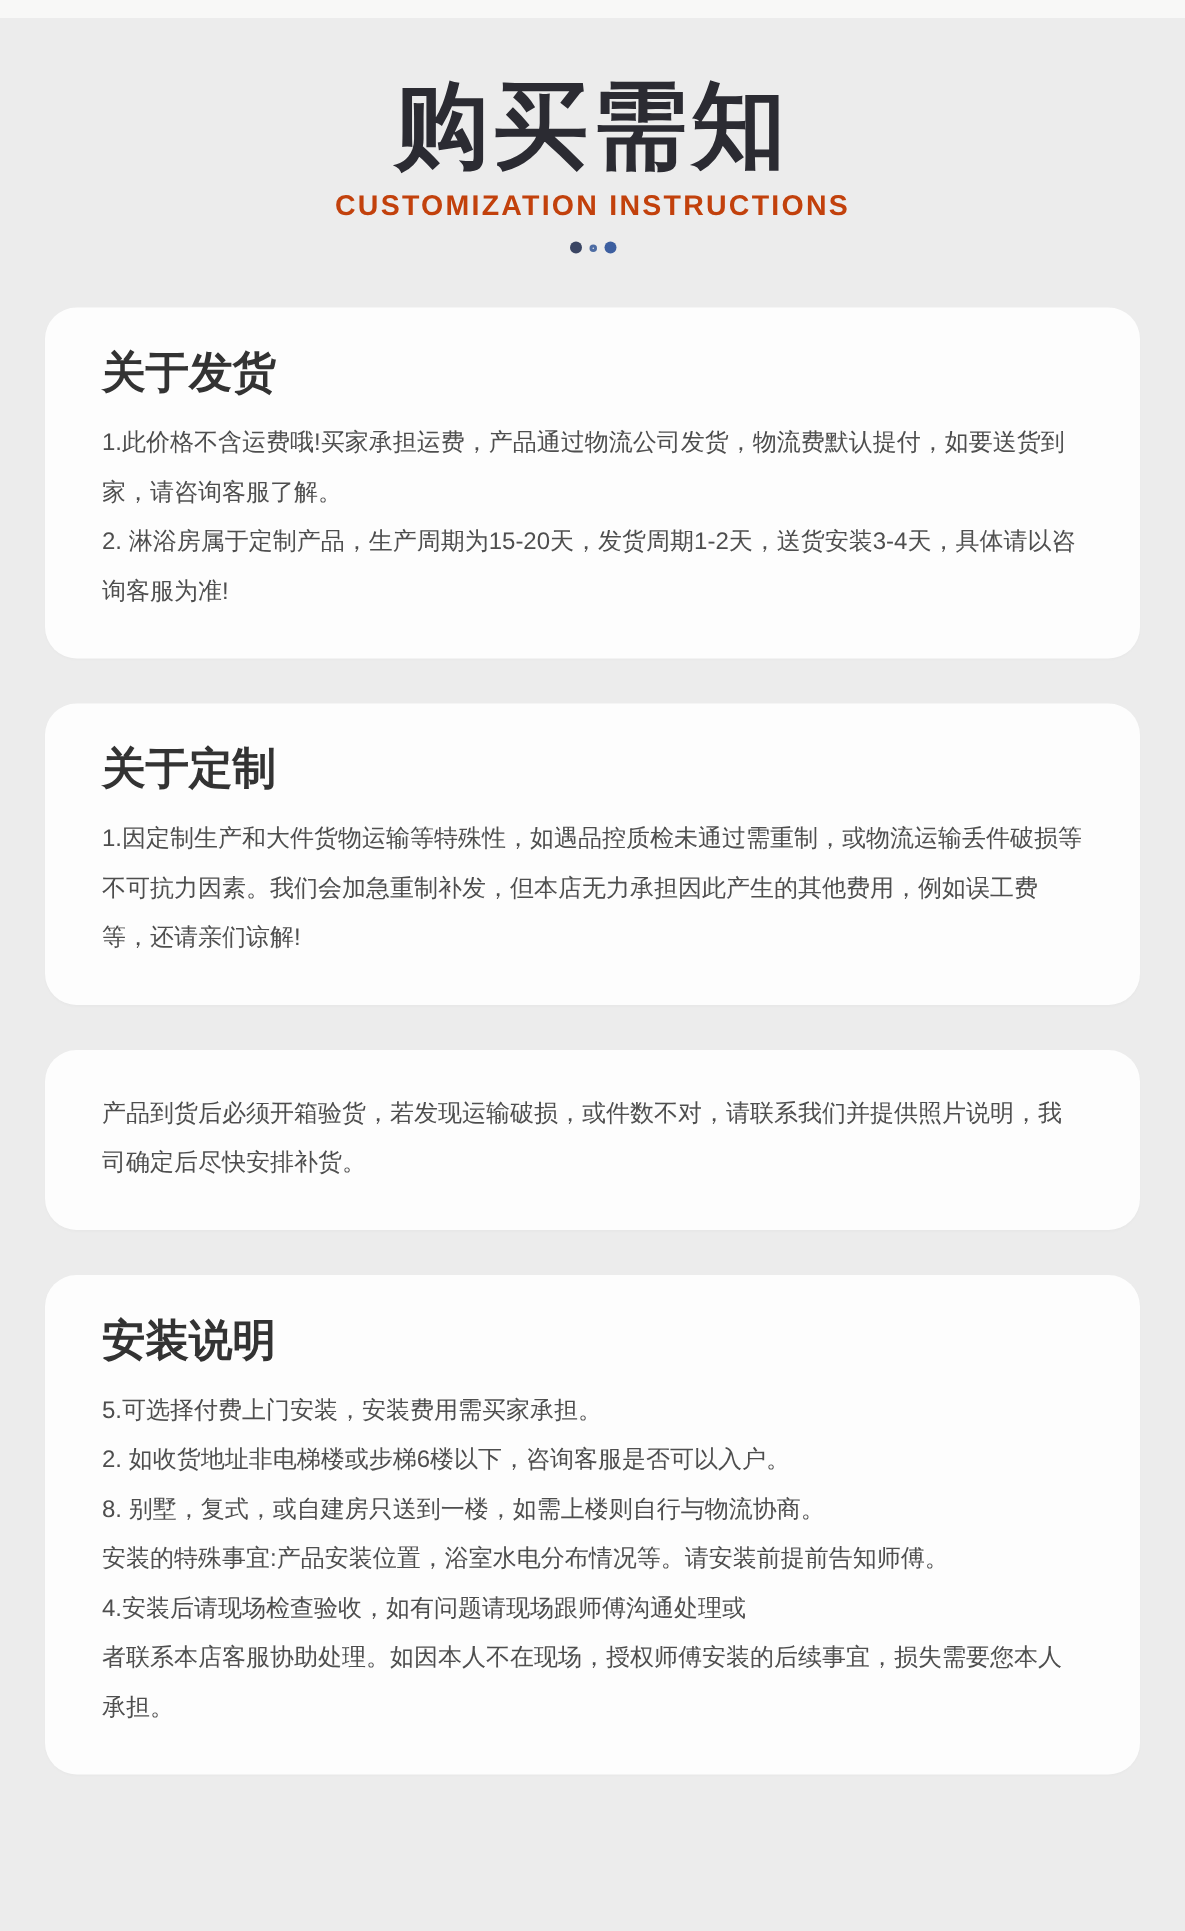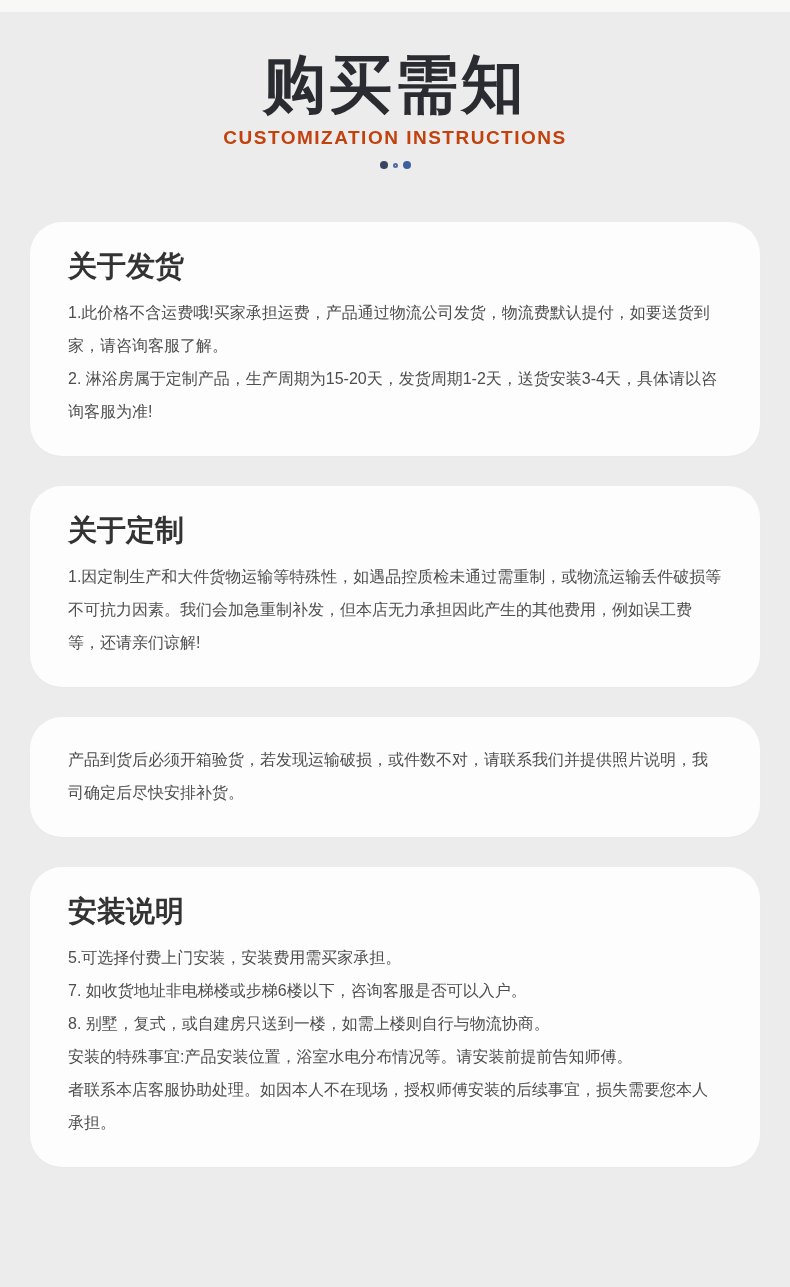--- a/index.html
+++ b/index.html
@@ -11,21 +11,21 @@
     overflow: hidden;
     font-family: "Liberation Sans", "DejaVu Sans", sans-serif;
   }
   .top-strip {
     height: 12px;
     background: #f8f8f7;
   }
   header {
     text-align: center;
     padding-top: 36px;
-    padding-bottom: 52px;
+    padding-bottom: 35px;
   }
   .page-title {
     margin: 0;
     font-size: 63px;
     line-height: 72px;
     font-weight: 800;
     letter-spacing: 3px;
     color: #2b2b32;
   }
   .page-subtitle {
@@ -48,21 +48,21 @@
     width: 8px;
     height: 8px;
     border-radius: 50%;
   }
   .dot-1 { background: #3a4563; }
   .dot-2 { width: 5px; height: 5px; background: transparent; border: 2px solid #4d6ca3; }
   .dot-3 { background: #3d5fa0; }
   .card {
     margin: 0 30px 30px 30px;
     background: #fdfdfd;
-    border-radius: 32px;
+    border-radius: 21px;
     padding: 26px 38px 28px 38px;
     box-shadow: 0 1px 2px rgba(0,0,0,0.02);
   }
   .card h2 {
     margin: 0 0 12px 0;
     font-size: 29px;
     line-height: 36px;
     font-weight: 700;
     color: #333333;
   }
@@ -104,20 +104,21 @@
       <p>1.因定制生产和大件货物运输等特殊性，如遇品控质检未通过需重制，或物流运输丢件破损等不可抗力因素。我们会加急重制补发，但本店无力承担因此产生的其他费用，例如误工费等，还请亲们谅解!</p>
     </section>
 
     <section class="card">
       <p>产品到货后必须开箱验货，若发现运输破损，或件数不对，请联系我们并提供照片说明，我司确定后尽快安排补货。</p>
     </section>
 
     <section class="card">
       <h2>安装说明</h2>
       <p>5.可选择付费上门安装，安装费用需买家承担。</p>
-      <p>7. 如收货地址非电梯楼或步梯6楼以下，咨询客服是否可以入户。</p>
+      <p>2. 如收货地址非电梯楼或步梯6楼以下，咨询客服是否可以入户。</p>
       <p>8. 别墅，复式，或自建房只送到一楼，如需上楼则自行与物流协商。</p>
       <p>安装的特殊事宜:产品安装位置，浴室水电分布情况等。请安装前提前告知师傅。</p>
+      <p>4.安装后请现场检查验收，如有问题请现场跟师傅沟通处理或</p>
       <p>者联系本店客服协助处理。如因本人不在现场，授权师傅安装的后续事宜，损失需要您本人承担。</p>
     </section>
 
   </main>
 </div>
 
 </body></html>

